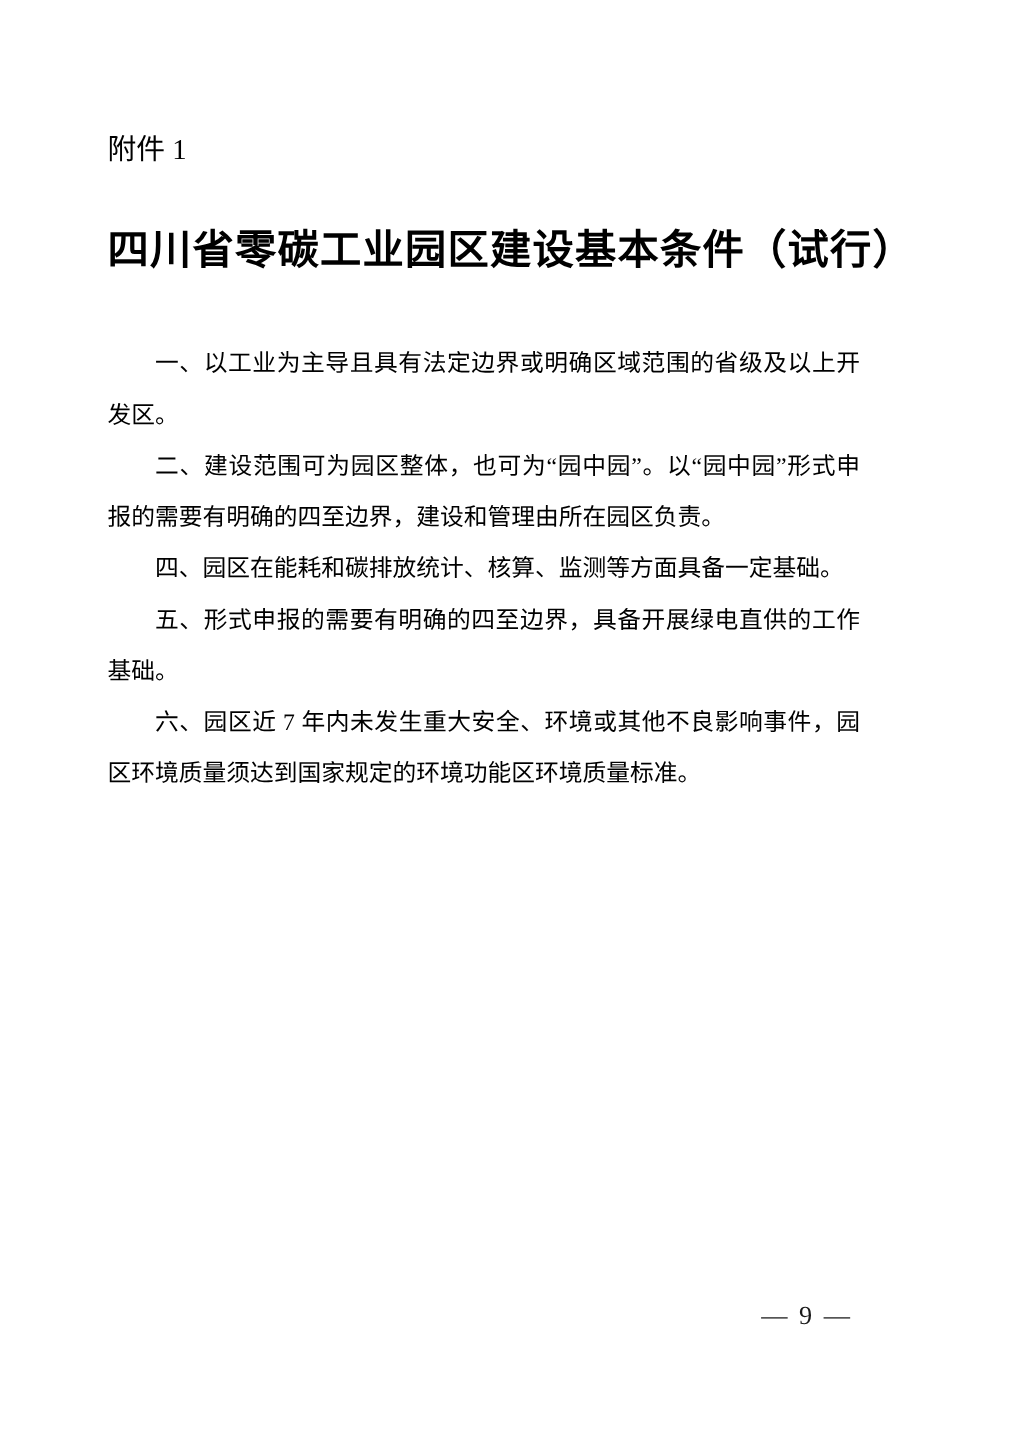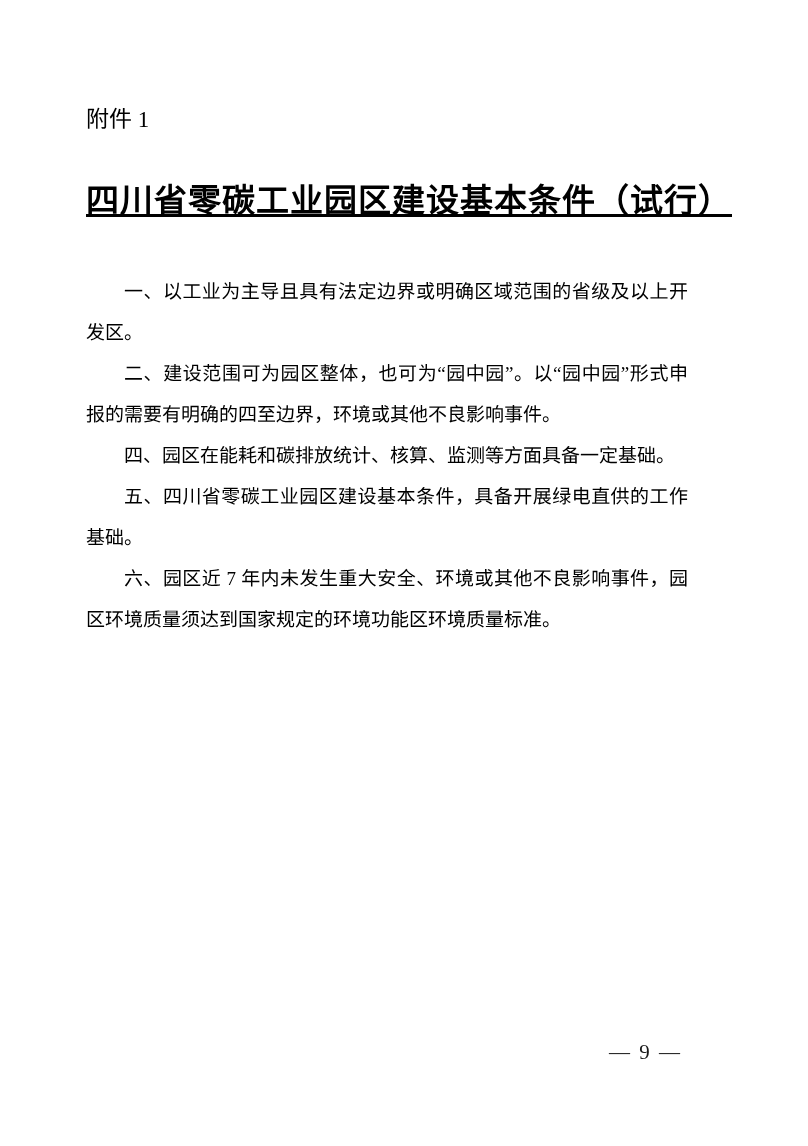--- a/index.html
+++ b/index.html
@@ -25,21 +25,20 @@
     font-weight: normal;
   }
   .doc-title {
     margin: 46px 0 0 0;
     text-align: center;
     font-size: 33px;
     line-height: 40px;
     font-weight: bold;
     letter-spacing: 1px;
     white-space: nowrap;
-    text-decoration: underline;
   }
   .doc-body {
     margin-top: 50px;
   }
   .doc-body p.para {
     margin: 0;
     font-size: 19px;
     line-height: 41px;
     text-indent: 2em;
     text-align: justify;
@@ -60,21 +59,21 @@
 <body>
 
 <div class="page">
 
   <div class="attachment-label">附件 1</div>
 
   <h1 class="doc-title">四川省零碳工业园区建设基本条件（试行）</h1>
 
   <div class="doc-body">
       <p class="para">一、以工业为主导且具有法定边界或明确区域范围的省级及以上开发区。</p>
-      <p class="para">二、建设范围可为园区整体，也可为“园中园”。以“园中园”形式申报的需要有明确的四至边界，环境或其他不良影响事件。</p>
+      <p class="para">二、建设范围可为园区整体，也可为“园中园”。以“园中园”形式申报的需要有明确的四至边界，建设和管理由所在园区负责。</p>
       <p class="para">四、园区在能耗和碳排放统计、核算、监测等方面具备一定基础。</p>
-      <p class="para">五、四川省零碳工业园区建设基本条件，具备开展绿电直供的工作基础。</p>
+      <p class="para">五、形式申报的需要有明确的四至边界，具备开展绿电直供的工作基础。</p>
       <p class="para">六、园区近 7 年内未发生重大安全、环境或其他不良影响事件，园区环境质量须达到国家规定的环境功能区环境质量标准。</p>
     </div>
 
   <div class="page-number">— 9 —</div>
 
 </div>
 
 </body></html>

